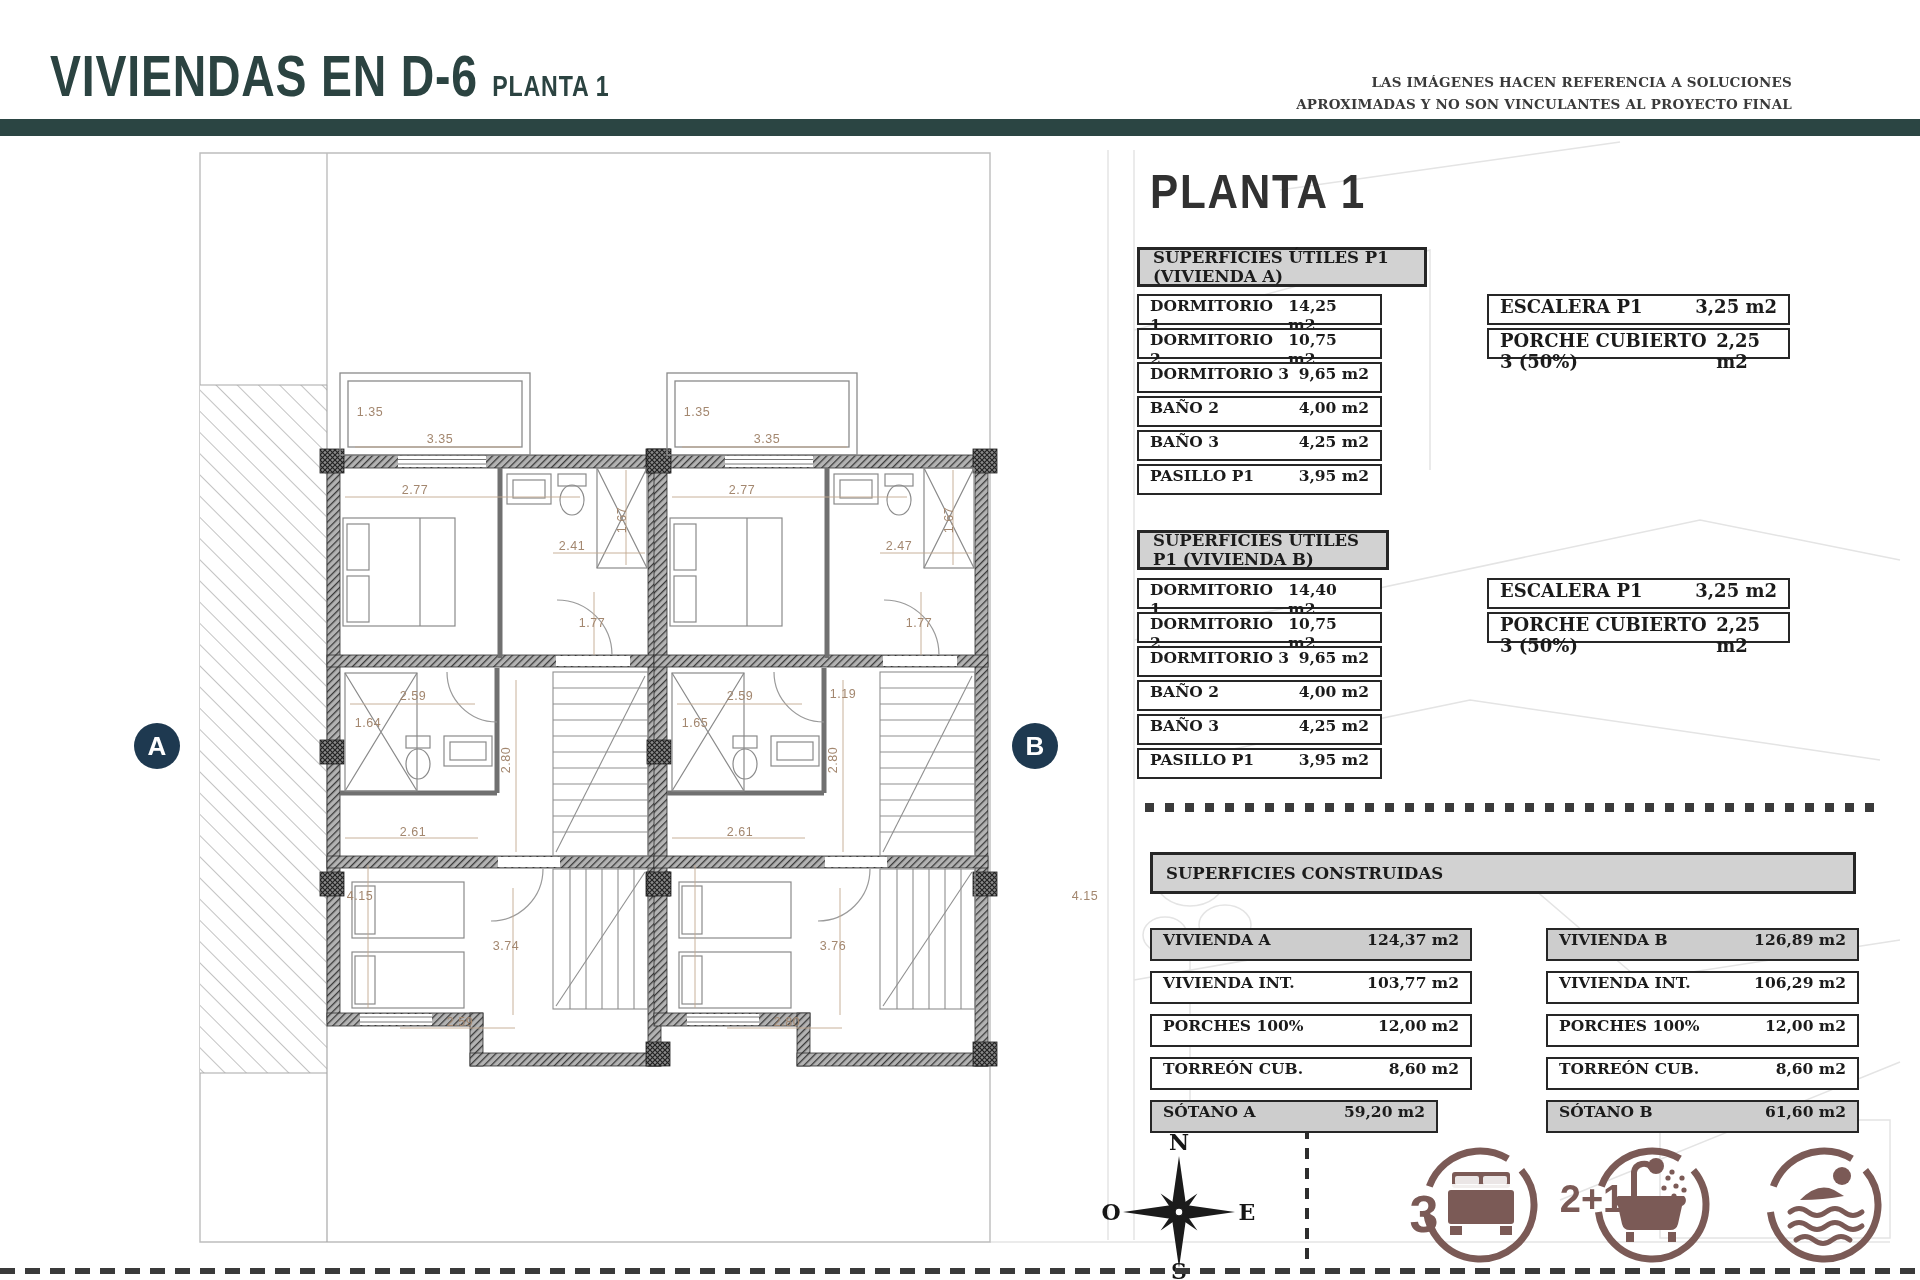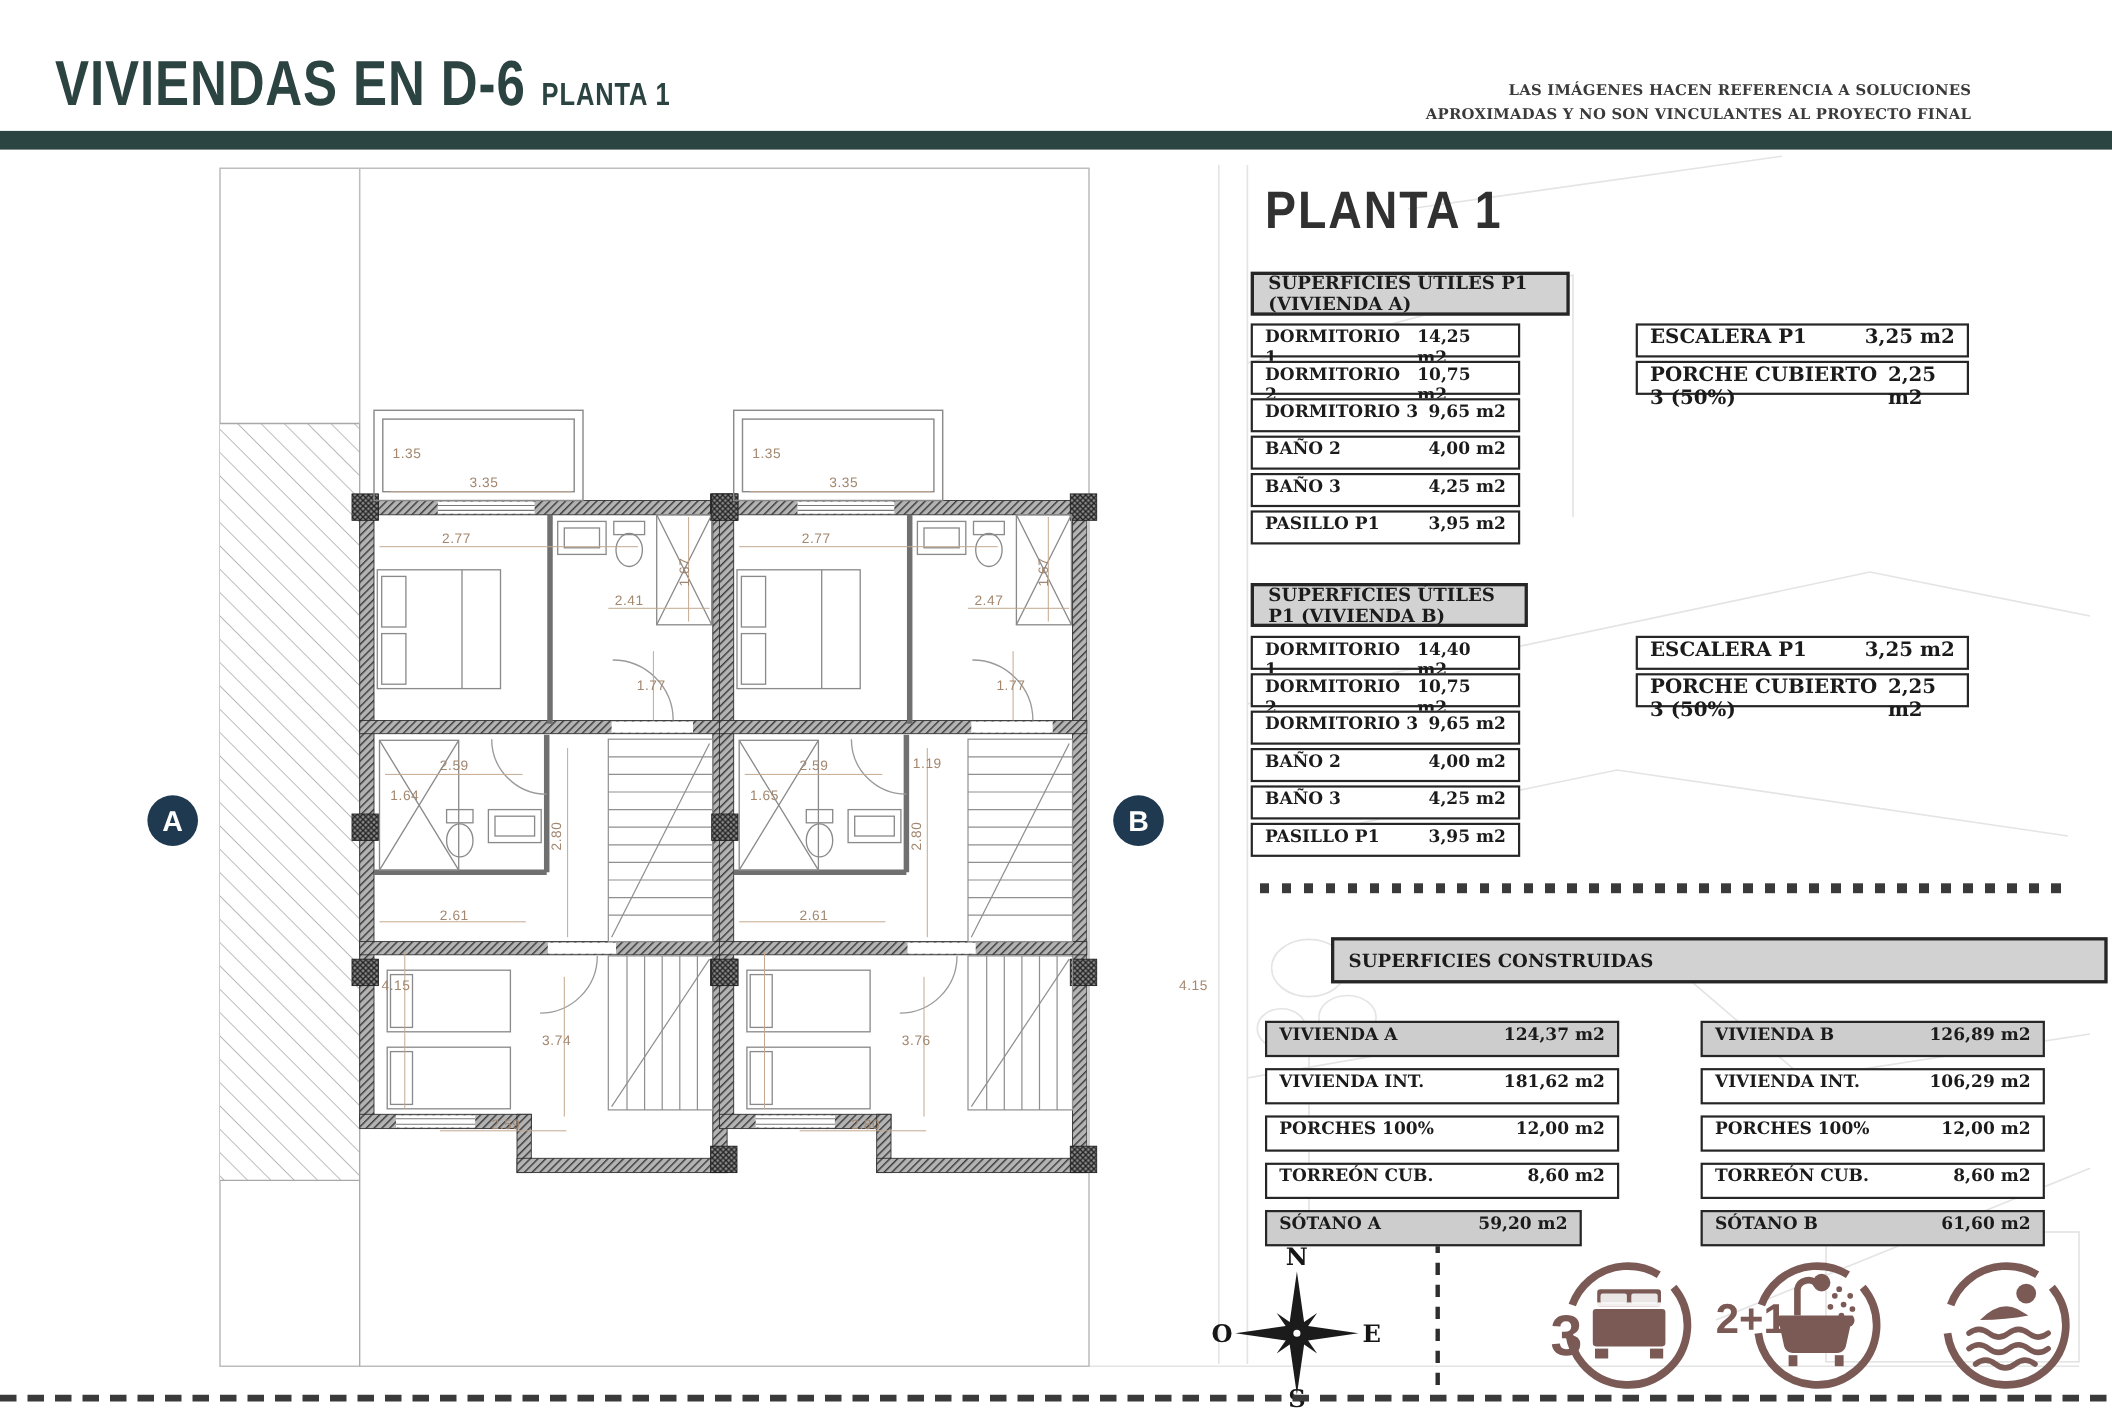--- a/index.html
+++ b/index.html
@@ -366,29 +366,29 @@
     <span>3,25 m2</span>
     </div>
   <div class="row side" style="width:303px">
     <span>PORCHE CUBIERTO 3 (50%)</span>
     <span>2,25 m2</span>
     </div>
 </div>
 
 <div class="abs" id="dot-divider" style="z-index:2"></div>
 
-<div class="abs thead" style="left:1210px;top:852px;width:706px;height:42px;z-index:2">SUPERFICIES CONSTRUIDAS</div>
+<div class="abs thead" style="left:1150px;top:852px;width:706px;height:42px;z-index:2">SUPERFICIES CONSTRUIDAS</div>
 <div class="abs col" style="left:1150px;top:928px;z-index:2">
   <div class="row rowc gray" style="width:322px">
     <span>VIVIENDA A</span>
     <span>124,37 m2</span>
     </div>
   <div class="row rowc" style="width:322px">
     <span>VIVIENDA INT.</span>
-    <span>181,62 m2</span>
+    <span>103,77 m2</span>
     </div>
   <div class="row rowc" style="width:322px">
     <span>PORCHES 100%</span>
     <span>12,00 m2</span>
     </div>
   <div class="row rowc" style="width:322px">
     <span>TORREÓN CUB.</span>
     <span>8,60 m2</span>
     </div>
   <div class="row rowc gray" style="width:288px">

